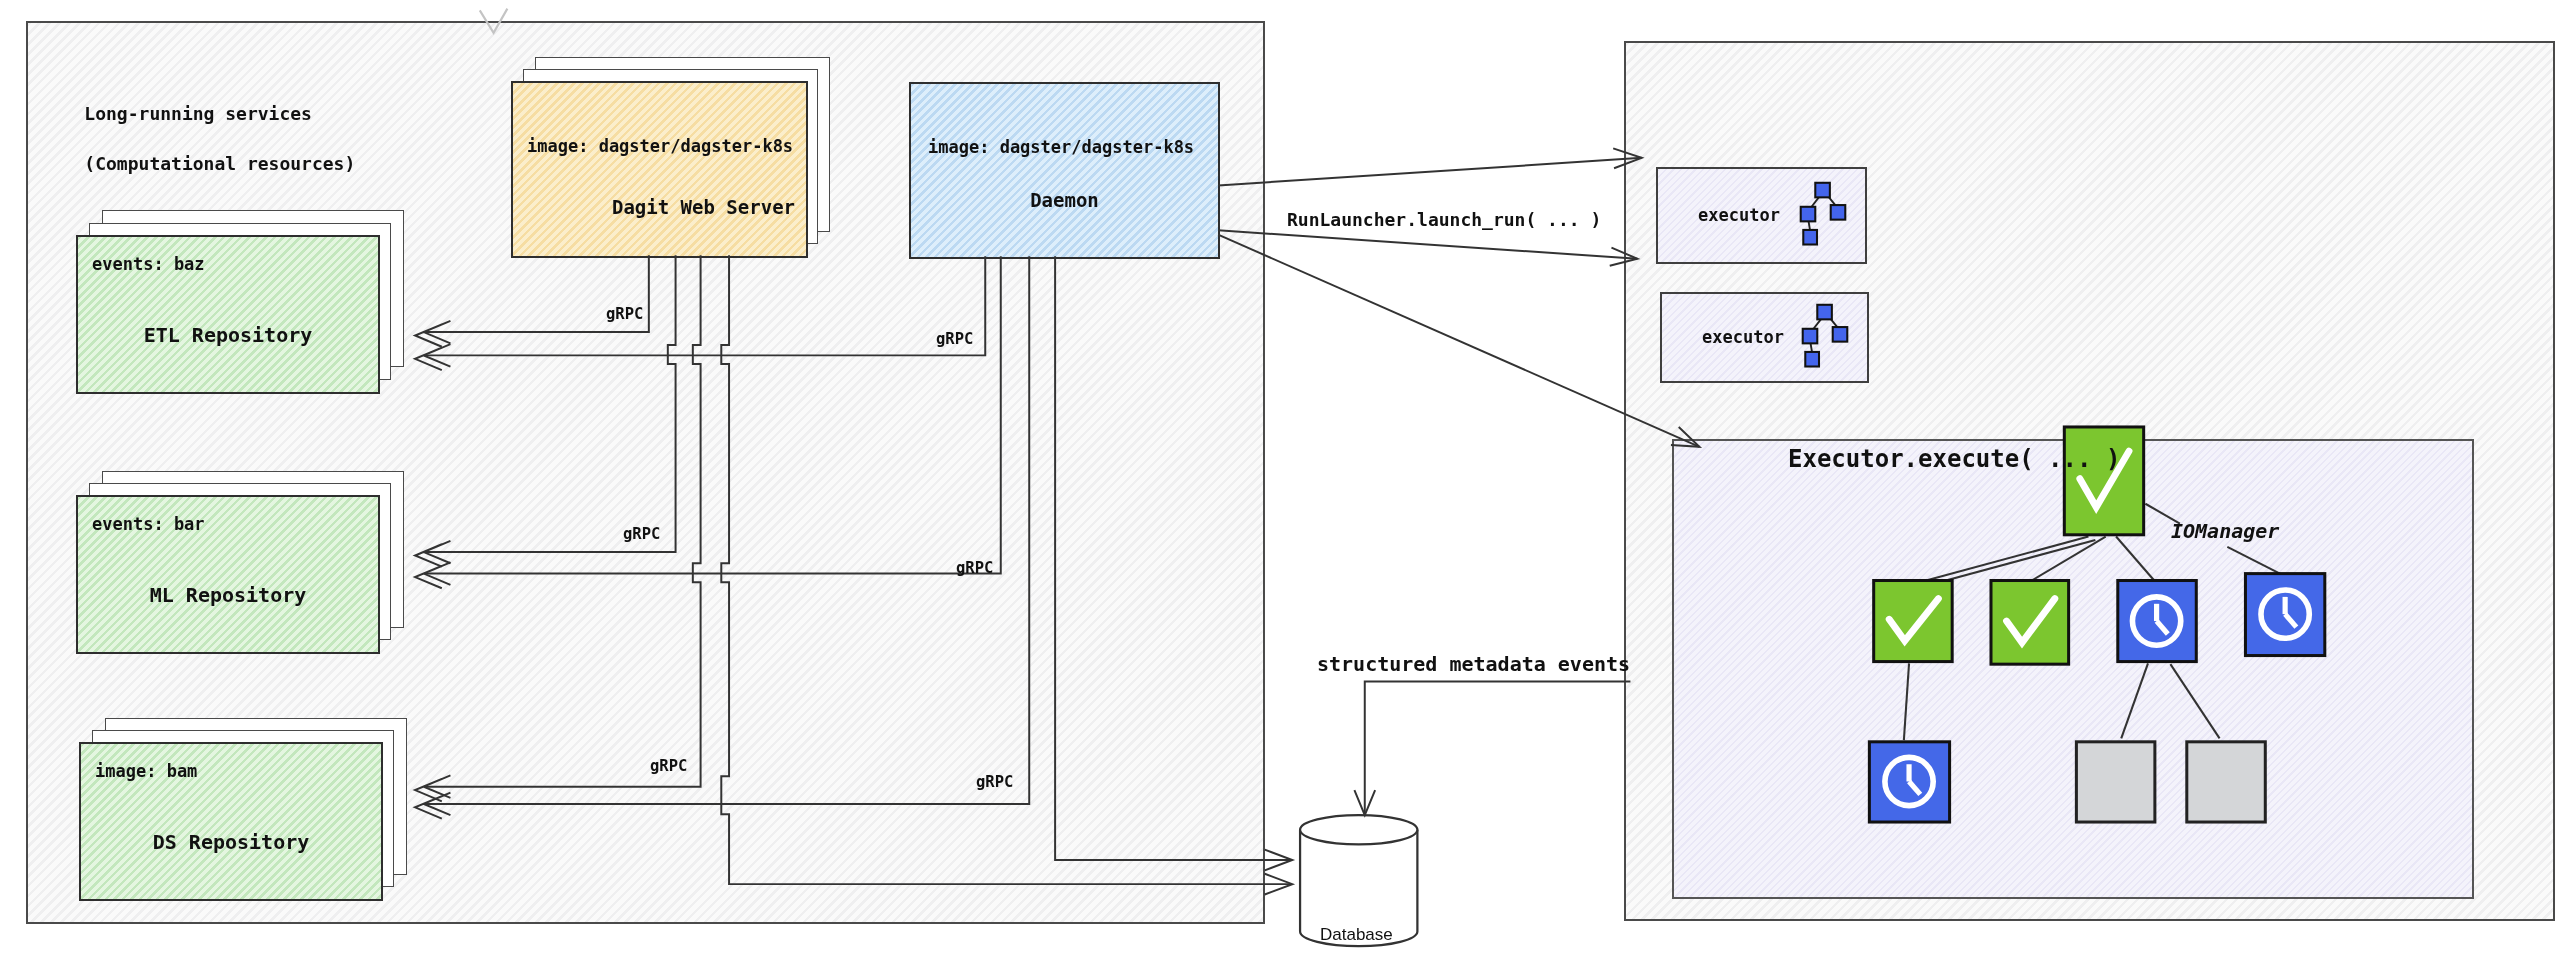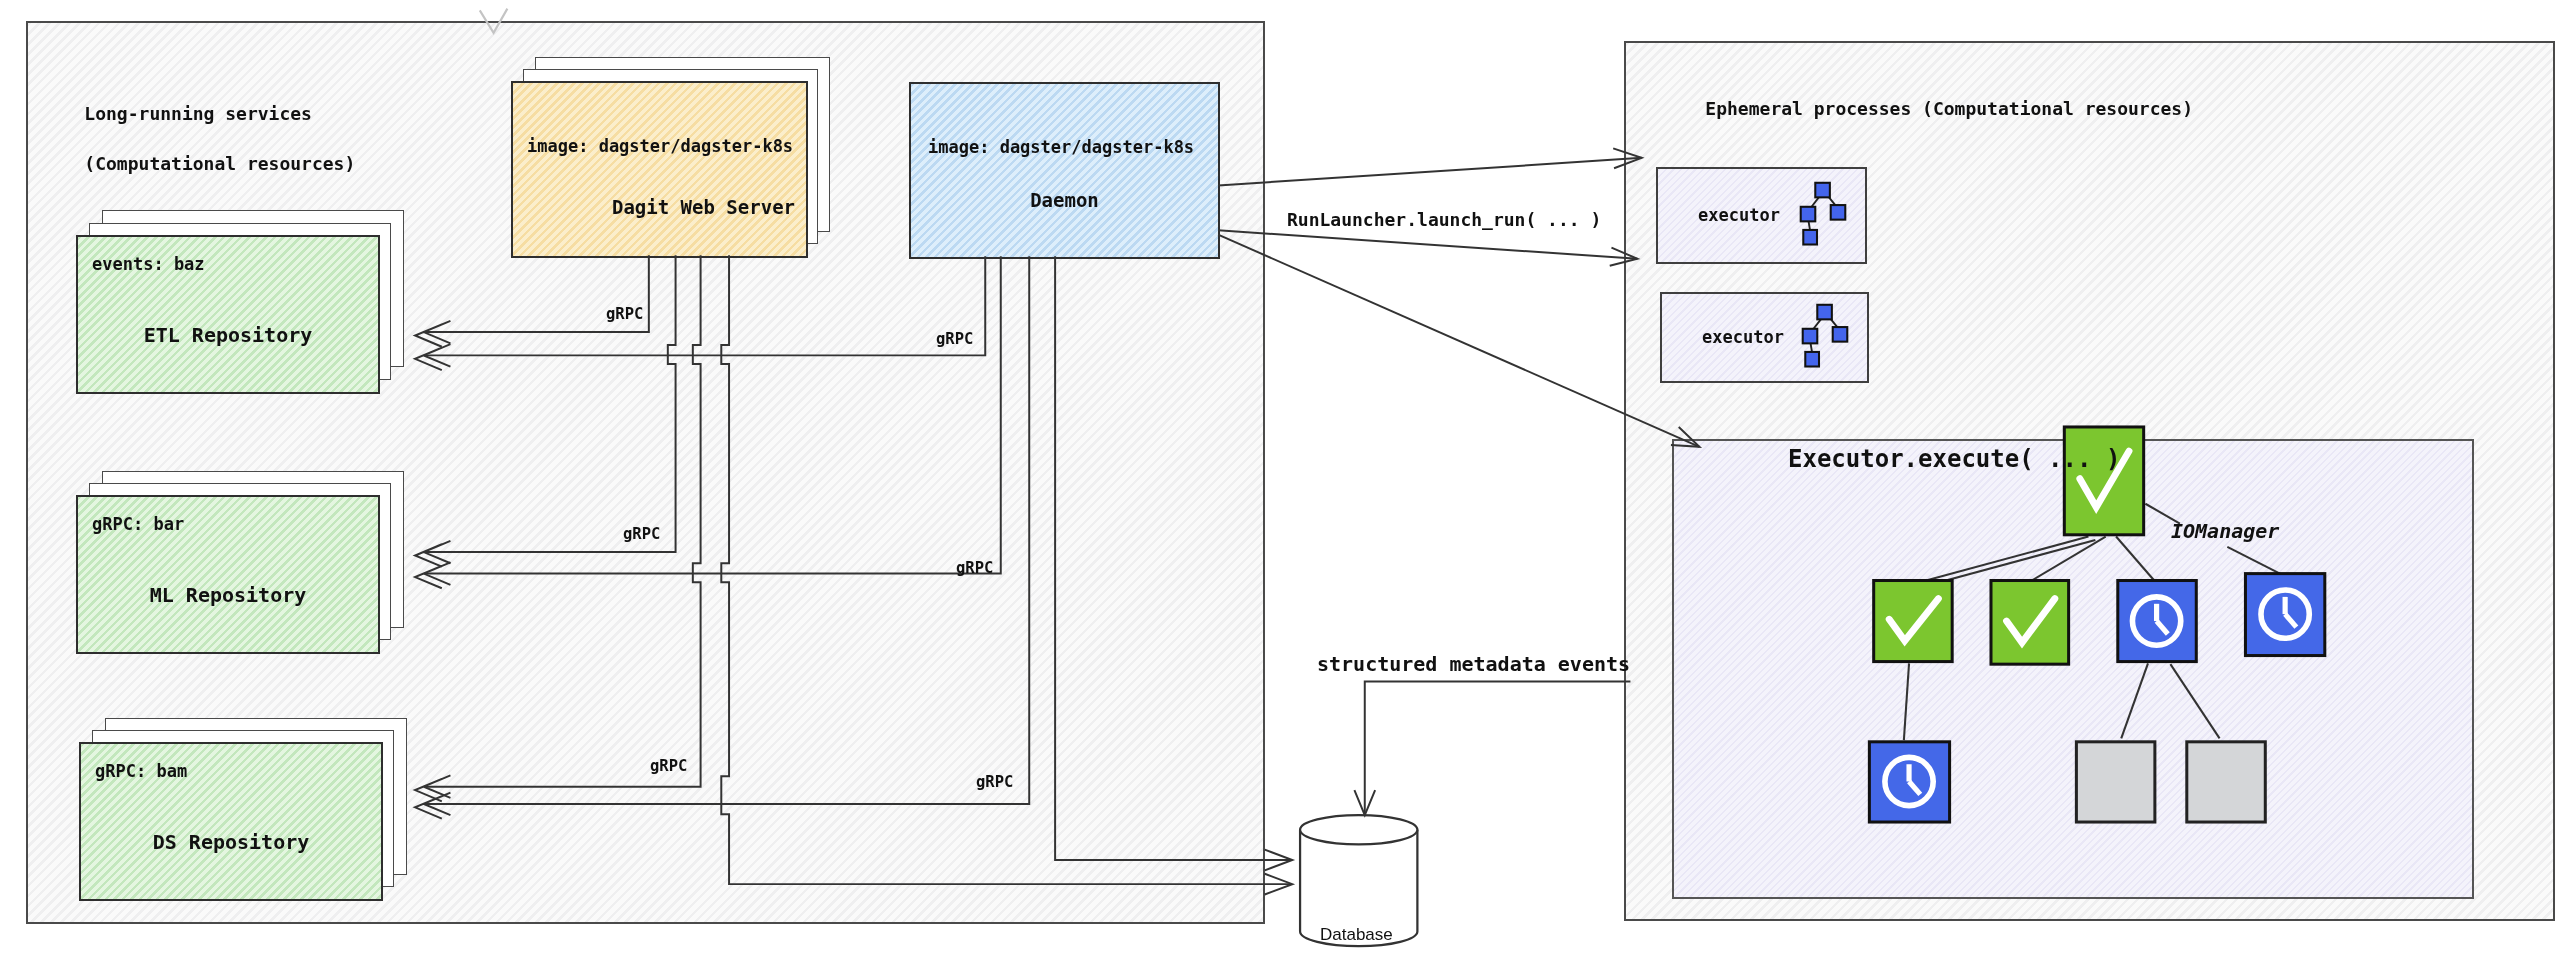--- a/index.html
+++ b/index.html
@@ -37,23 +37,20 @@
 
 <div class="canvas">
 
   <div class="container hatch-gray" style="left:26px;top:21px;width:1235px;height:899px;"></div>
   <div class="container hatch-gray" style="left:1624px;top:41px;width:927px;height:876px;"></div>
 
   <div class="container-title" style="left:41px;top:76px;">
     <span>Long-running services</span><br>
     <span>(Computational resources)</span>
   </div>
-  <div class="container-title" style="left:1662px;top:71px;">
-    <span>Ephemeral processes (Computational resources)</span>
-  </div>
 
   <div class="panel hatch-lav" style="left:1672px;top:399px;width:798px;height:456px;"></div>
   <div class="flabel" style="left:1788px;top:445px;font-size:24px;">Executor.execute( ... )</div>
   <div class="flabel" style="left:2171px;top:519px;font-size:20px;font-style:italic;">IOManager</div>
 
   <div class="sheet" style="left:535px;top:57px;width:293px;height:173px;"></div>
   <div class="sheet" style="left:523px;top:69px;width:293px;height:173px;"></div>
   <div class="box hatch-yellow" style="left:511px;top:81px;width:293px;height:173px;">
     <div class="img-label" style="left:14px;top:53px;">image: dagster/dagster-k8s</div>
     <div class="box-title" style="top:113px;padding-left:44px;">Dagit Web Server</div>
@@ -67,28 +64,28 @@
   <div class="sheet" style="left:102px;top:210px;width:300px;height:155px;"></div>
   <div class="sheet" style="left:89px;top:223px;width:300px;height:155px;"></div>
   <div class="box hatch-green" style="left:76px;top:235px;width:300px;height:155px;">
     <div class="img-label" style="left:14px;top:17px;">events: baz</div>
     <div class="box-title" style="top:86px;font-size:20px;">ETL Repository</div>
   </div>
 
   <div class="sheet" style="left:102px;top:471px;width:300px;height:155px;"></div>
   <div class="sheet" style="left:89px;top:483px;width:300px;height:155px;"></div>
   <div class="box hatch-green" style="left:76px;top:495px;width:300px;height:155px;">
-    <div class="img-label" style="left:14px;top:17px;">gRPC: bar</div>
+    <div class="img-label" style="left:14px;top:17px;">events: bar</div>
     <div class="box-title" style="top:86px;font-size:20px;">ML Repository</div>
   </div>
 
   <div class="sheet" style="left:105px;top:718px;width:300px;height:155px;"></div>
   <div class="sheet" style="left:92px;top:730px;width:300px;height:155px;"></div>
   <div class="box hatch-green" style="left:79px;top:742px;width:300px;height:155px;">
-    <div class="img-label" style="left:14px;top:17px;">gRPC: bam</div>
+    <div class="img-label" style="left:14px;top:17px;">image: bam</div>
     <div class="box-title" style="top:86px;font-size:20px;">DS Repository</div>
   </div>
 
   <div class="executor hatch-lav" style="left:1656px;top:127px;width:207px;height:93px;">
     <div class="executor-label" style="top:36px;">executor</div>
     <span class="executor-icon">
       <svg width="60" height="67" viewBox="0 0 70 78">
         <g stroke="#222" stroke-width="2.2" fill="none">
           <line x1="34" y1="14" x2="20" y2="32"></line>
             <line x1="38" y1="14" x2="51" y2="30"></line>

